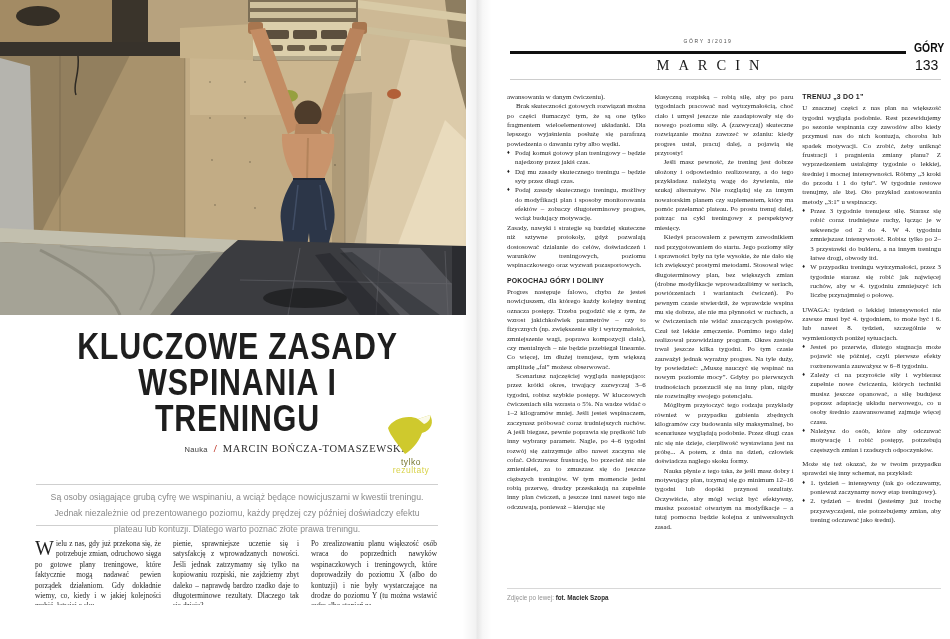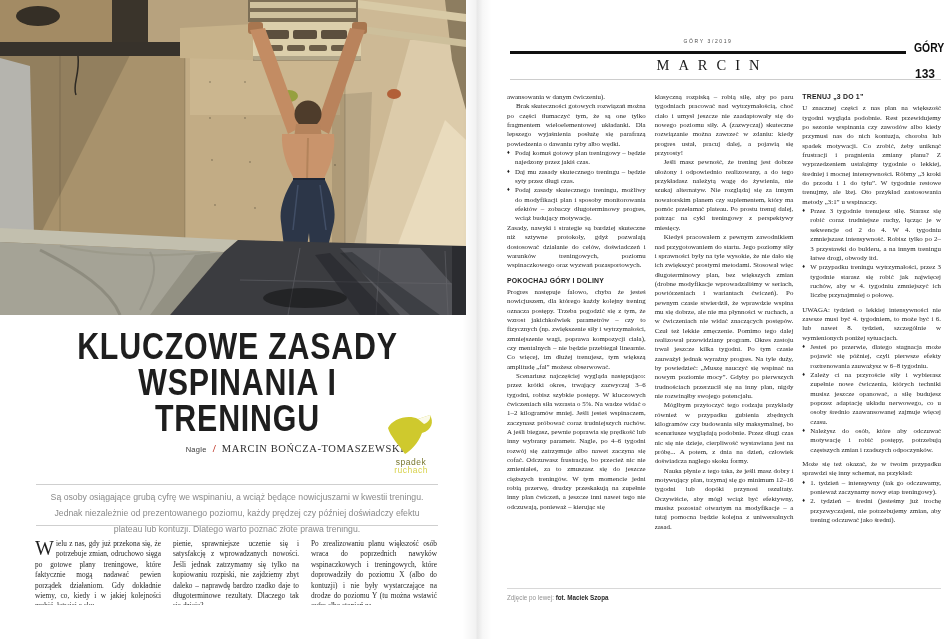--- a/index.html
+++ b/index.html
@@ -30,21 +30,21 @@
   .dropcap{float:left;font-size:20px;line-height:17px;font-weight:400;padding:1px 2px 0 0;}
   
   .issue{left:510px;top:38px;width:396px;text-align:center;
     font-family:"Liberation Sans",sans-serif;font-size:5px;letter-spacing:1.6px;color:#4a4a4a;}
   .hrule{left:510px;top:51px;width:396px;height:2.5px;background:#101010;}
   .section{left:510px;top:57px;width:396px;text-align:center;text-indent:9px;
     font-family:"Liberation Serif",serif;font-size:14.5px;letter-spacing:9px;color:#1c1c1c;}
   .hr3{left:510px;top:79px;width:431px;height:1px;background:#cdcdcd;}
   .maglogo{left:914px;top:40px;width:34px;font-family:"Liberation Sans",sans-serif;font-weight:800;
     font-size:13px;color:#0d0d0d;transform:scaleX(.8);transform-origin:0 0;letter-spacing:0;}
-  .pagenum{left:915px;top:67px;font-family:"Liberation Sans",sans-serif;font-weight:700;font-size:12px;color:#111;}
+  .pagenum{left:915px;top:57px;font-family:"Liberation Sans",sans-serif;font-weight:400;font-size:14px;color:#111;}
   .rcols{left:507px;top:92px;width:434px;height:495px;display:flex;gap:9px;overflow:hidden;}
   .rcol{flex:1;text-align:justify;font-size:6.9px;line-height:9.35px;color:#1e1e1e;}
   .blk{margin:0;}
   .blk-p{text-indent:0;}
   .blk-pi{text-indent:9px;}
   .blk-ps{margin-top:5px;}
   .blk-h{font-family:"Liberation Sans",sans-serif;font-weight:700;font-size:6.9px;
          letter-spacing:.2px;margin:6px 0 2px;text-align:left;text-indent:0;}
   .rcol .blk-h:first-child{margin-top:0;}
   .blk-b{position:relative;padding-left:8px;}
@@ -171,32 +171,32 @@
       <rect x="452" y="246" width="14" height="69" fill="#2b2c30"></rect>
     </g>
   </svg>
 
   <div class="abs title">
     <div>KLUCZOWE ZASADY</div>
     <div>WSPINANIA I TRENINGU</div>
   </div>
 
   <div class="abs byline">
-    <span class="pre">Nagle</span>
+    <span class="pre">Nauka</span>
     <span class="slash" style="color:#c0392b;">/</span>
     <span class="auth">MARCIN BOŃCZA-TOMASZEWSKI</span>
   </div>
 
   <div class="abs logo">
     <svg width="54" height="40" viewBox="0 0 54 40">
       <path d="M4,14 C8,5 24,0 34,5 L46,1 C50,8 48,16 38,19 C34,30 26,37 21,40 C15,31 6,22 4,14 Z" fill="#cfc92d"></path>
       <path d="M34,5 L46,1 C47,4 45,8 40,10 Z" fill="#ffffff" opacity=".9"></path>
     </svg>
-    <div class="w1" style="color:#77762f;">spadek</div>
-    <div class="w2" style="color:#d8d24a;">ruchach</div>
+    <div class="w1" style="color:#77762f;">tylko</div>
+    <div class="w2" style="color:#d8d24a;">rezultaty</div>
   </div>
 
   <div class="abs hr1"></div>
   <div class="abs lead">Są osoby osiągające grubą cyfrę we wspinaniu, a wciąż będące nowicjuszami w kwestii treningu. Jednak niezależnie od prezentowanego poziomu, każdy prędzej czy później doświadczy efektu plateau lub kontuzji. Dlatego warto poznać złote prawa treningu.</div>
   <div class="abs hr2"></div>
 
   <div class="abs lcols">
     <div class="lcol">
       <span class="dropcap">W</span><span>ielu z nas, gdy już przekona się, że potrzebuje zmian, odruchowo sięga po gotowe plany treningowe, które faktycznie mogą nadawać pewien porządek działaniom. Gdy dokładnie wiemy, co, kiedy i w jakiej kolejności zrobić, łatwiej o sku-</span>
     </div>

